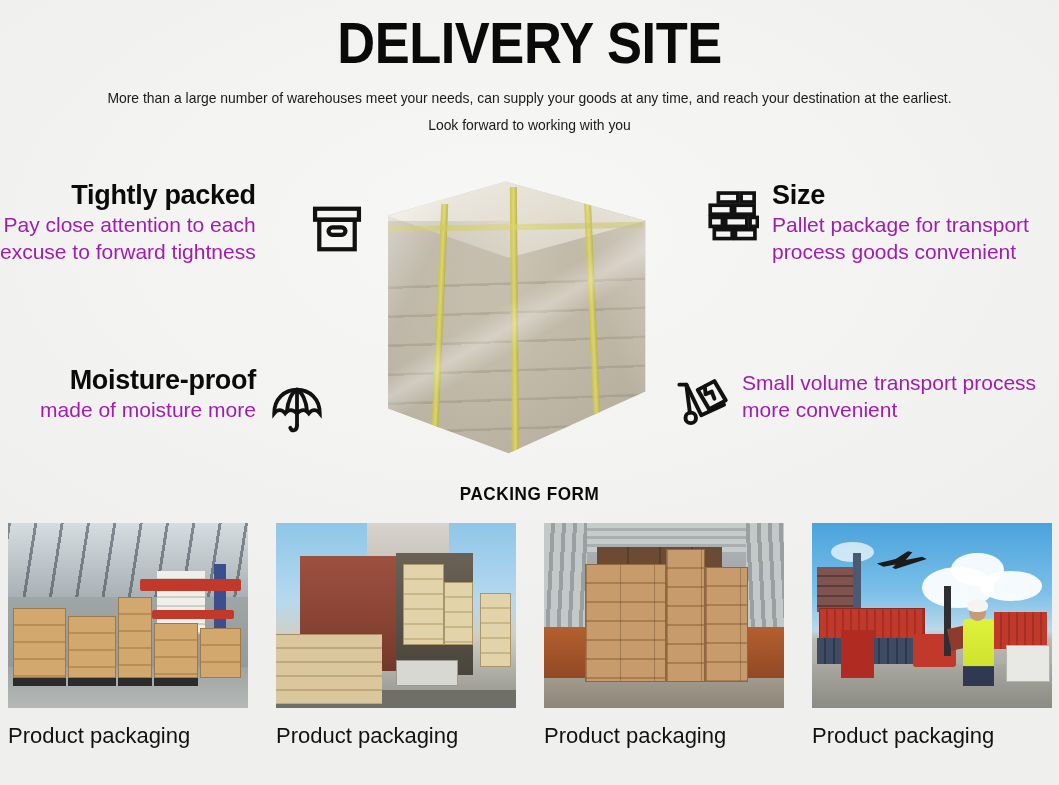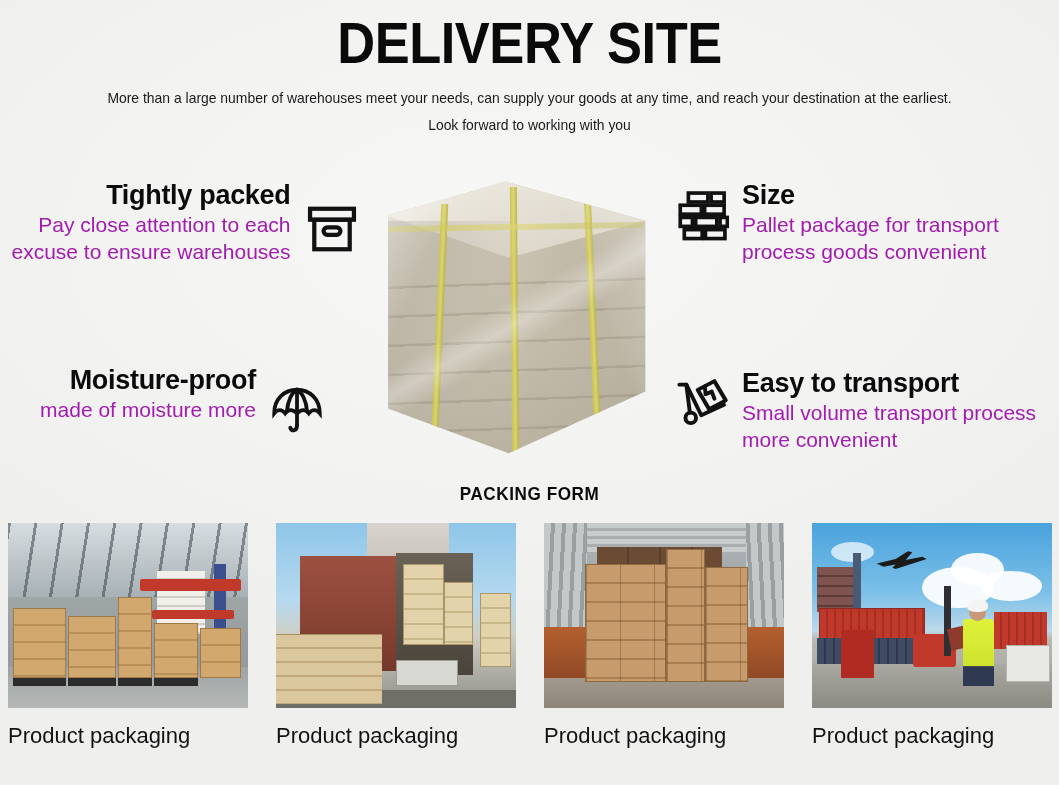--- a/index.html
+++ b/index.html
@@ -79,23 +79,23 @@
     width: 62px;
     height: 62px;
     flex: 0 0 62px;
     display: flex;
     align-items: center;
     justify-content: center;
   }
   .feat-icon svg { display: block; }
 
   
-  #feature-tightly   { left: 0px;   top: 180px; width: 368px; justify-content: center; padding-left: 6px; }
+  #feature-tightly   { left: 0px;   top: 180px; width: 368px; justify-content: space-between; }
   #feature-moisture  { left: 0px;   top: 365px; width: 368px; justify-content: center; }
-  #feature-size      { left: 672px; top: 180px; width: 387px; justify-content: flex-start; }
+  #feature-size      { left: 672px; top: 180px; width: 387px; justify-content: center; }
   #feature-transport { left: 672px; top: 368px; width: 387px; justify-content: flex-start; }
 
   #feature-size .feat-icon,
   #feature-transport .feat-icon { margin-top: 4px; }
   #feature-tightly .feat-icon  { margin-top: 18px; }
   #feature-moisture .feat-icon { margin-top: 14px; }
 
   
   .pallet {
     position: absolute;
@@ -399,21 +399,21 @@
 <div class="header">
   <div class="title">DELIVERY SITE</div>
   <div class="subtitle-1">More than a large number of warehouses meet your needs, can supply your goods at any time, and reach your destination at the earliest.</div>
   <div class="subtitle-2">Look forward to working with you</div>
 </div>
 
 <div class="feature left" id="feature-tightly">
   <div class="feat-text-l">
     <div class="feat-title">Tightly packed</div>
     <div class="feat-desc">Pay close attention to each</div>
-    <div class="feat-desc">excuse to ensure warehouses</div>
+    <div class="feat-desc">excuse to forward tightness</div>
   </div>
   <div class="feat-icon">
     <svg width="54" height="54" viewBox="0 0 64 64" fill="none" stroke="#111" stroke-width="5">
       <rect x="6" y="8" width="52" height="13"></rect>
       <rect x="11" y="21" width="42" height="35"></rect>
       <rect x="22" y="30" width="20" height="9" rx="4.5"></rect>
     </svg>
   </div>
 </div>
 
@@ -458,21 +458,20 @@
   <div class="feat-icon">
     <svg width="56" height="56" viewBox="0 0 64 64" fill="none" stroke="#111" stroke-width="4.5" stroke-linecap="round" stroke-linejoin="round">
       <path d="M5 11 L13 11 L30 46 L56 34"></path>
       <path d="M13 11 L17 43"></path>
       <circle cx="18" cy="49" r="6"></circle>
       <path d="M26 17 L45 7 L58 29 L39 39 Z"></path>
       <path d="M34 13 L35 22 L42 19 L45 27"></path>
     </svg>
   </div>
   <div class="feat-text-r">
-    <div class="feat-title">Easy to transport</div>
     <div class="feat-desc">Small volume transport process</div>
     <div class="feat-desc">more convenient</div>
   </div>
 </div>
 
 <div class="pallet">
   <div class="pallet-img">
     <div class="pallet-top"></div>
     <div class="pallet-left"></div>
     <div class="pallet-seams"></div>

